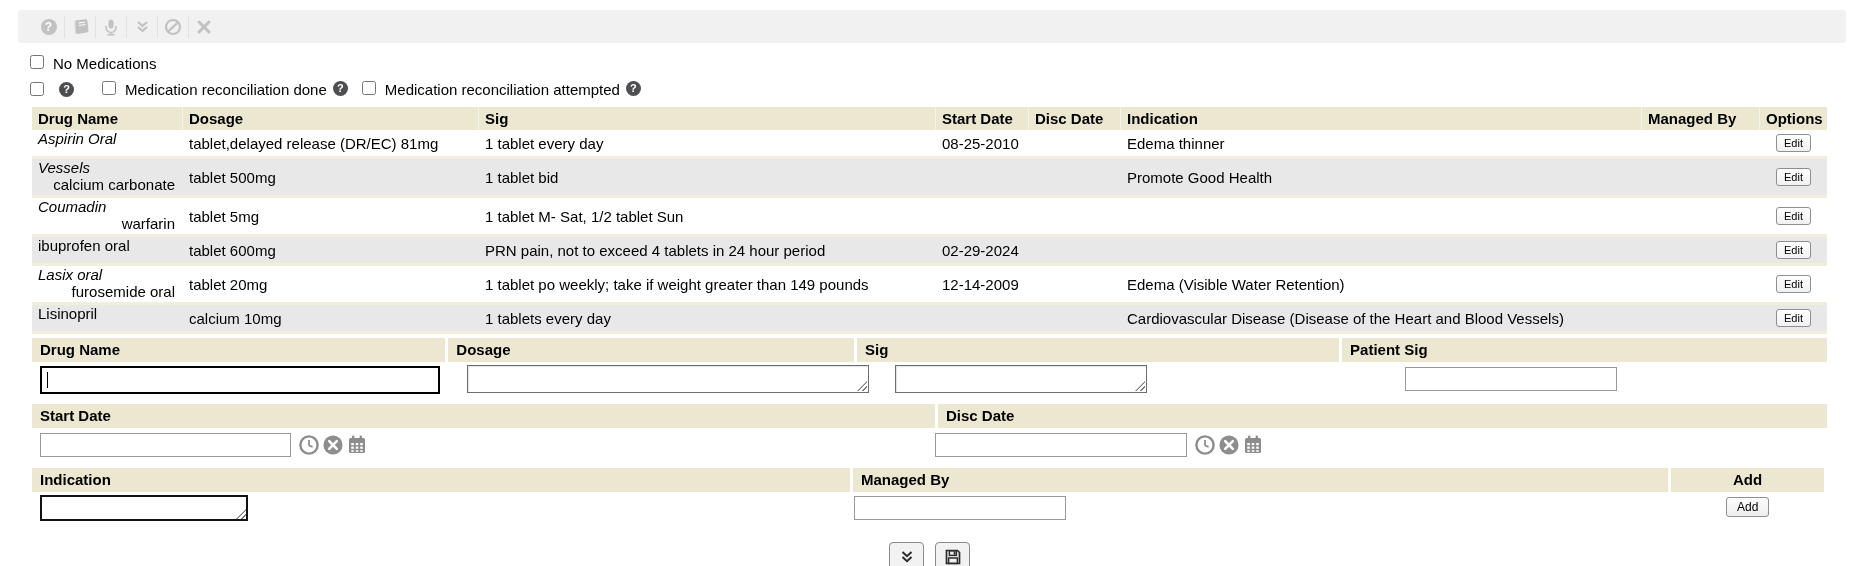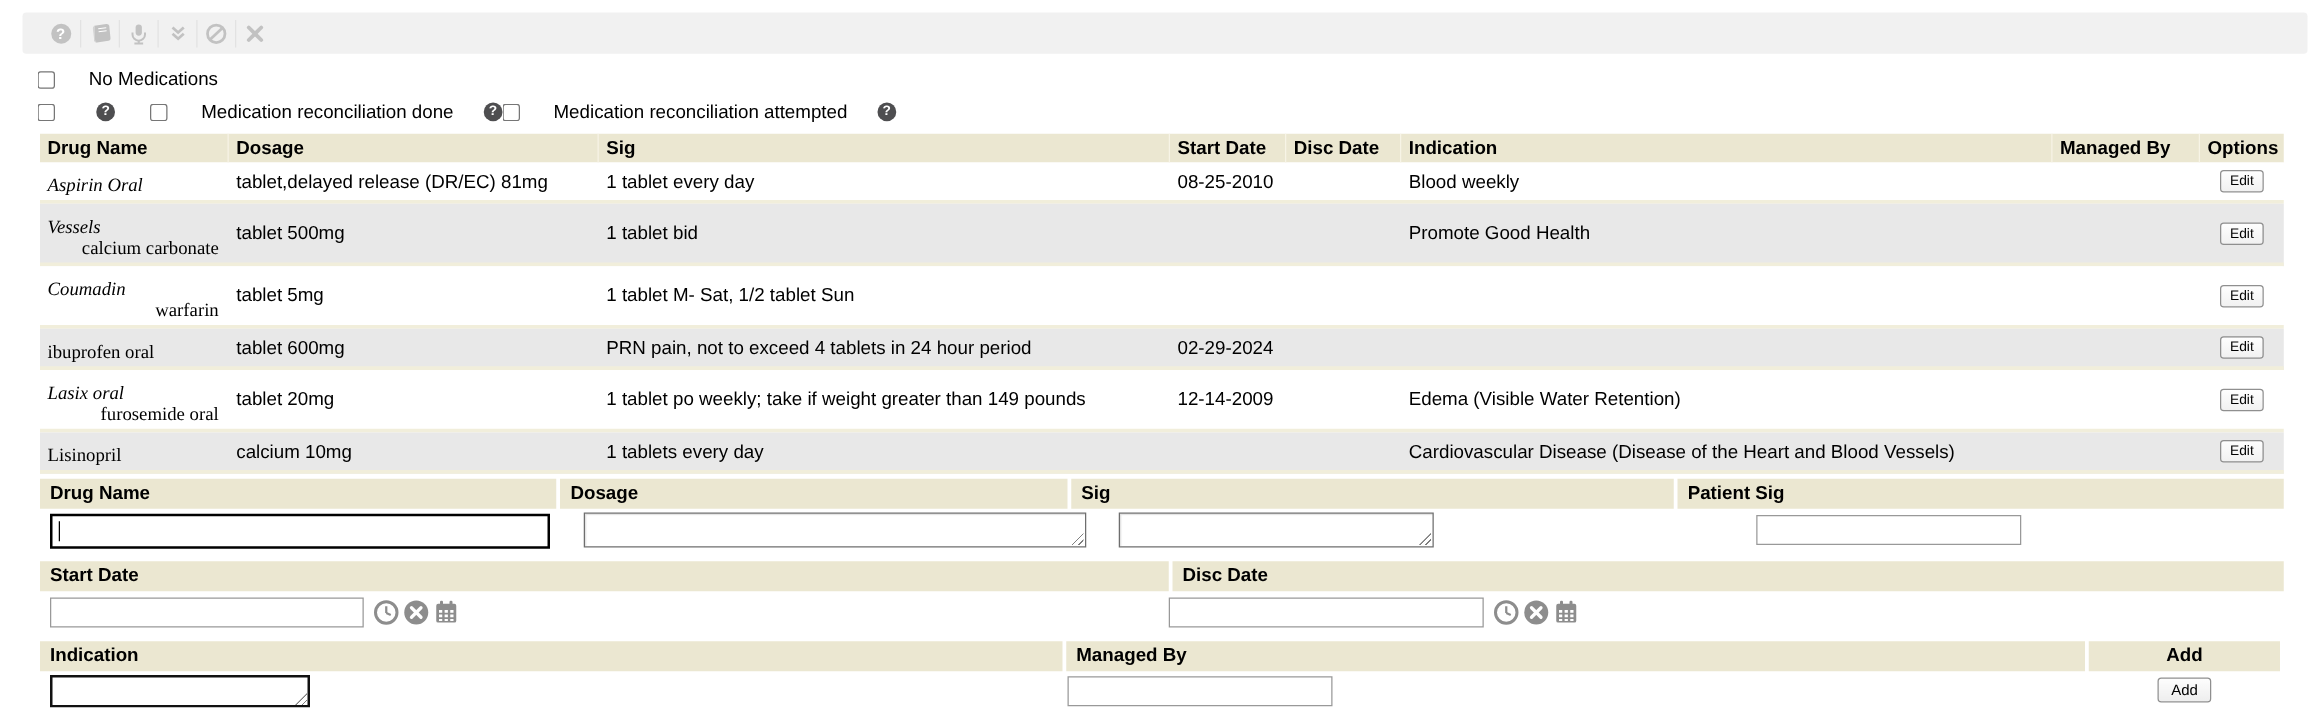--- a/index.html
+++ b/index.html
@@ -24,39 +24,39 @@
   .tool:first-child{ border-left:none; }
   .tool svg{ display:block; }
   .qdisc{
     display:inline-block; width:16px; height:16px; border-radius:50%;
     background:#c2c2c2; color:#fff; font-size:12px; font-weight:bold;
     text-align:center; line-height:16px;
   }
   
   .checkbox-section{ margin:12px 0 0 30px; }
   .cb-row{ display:flex; align-items:center; margin-bottom:9px; }
-  .cb-group{ display:flex; align-items:center;gap:18px; }
+  .cb-group{ display:flex; align-items:flex-start; }
   .cb-group input{ width:14px; height:14px; margin:0 9px 0 0; }
   .help-icon{
     display:inline-block; width:15px; height:15px; border-radius:50%;
     background:#4e4e50; color:#fff; font-size:11px; font-weight:bold;
     text-align:center; line-height:15px; margin-left:6px;
   }
-  .gap-lg{ margin-left:28px; } .gap-sm{ }
+  .gap-lg{ margin-left:28px; } .gap-sm{ margin-left:14px; }
   
   .med-table{ margin:6px 0 0 32px; width:1795px; }
   .t-head{ display:flex; background:#ebe7d1; }
   .t-head .hcell{
     font-weight:bold; padding:3px 6px; border-right:1px solid #f7f4e6;
   }
   .t-head .hcell:last-child{ border-right:none; }
   .t-row{ display:flex; border-bottom:3px solid #f1eedb; background:#fff; }
   .t-row.alt{ background:#e8e8e8; }
   .t-row .cell{ padding:2px 6px; display:flex; align-items:center; min-height:26px; }
-  .cell.drug{ display:block; padding-top:11px;font-family:Liberation Serif, serif; }
+  .cell.drug{ display:block; padding-top:0; }
   .brand.italic{ font-style:italic; }
   .generic{ text-align:right; padding-right:2px; }
   .c-drug{ width:151px; } .c-dosage{ width:296px; } .c-sig{ width:457px; }
   .c-start{ width:93px; } .c-disc{ width:92px; } .c-ind{ width:521px; }
   .c-mgd{ width:118px; } .c-opt{ width:67px; justify-content:center; }
   .edit-btn{
     font-family:"Liberation Sans",sans-serif; font-size:11px; padding:2px 7px;
     background:linear-gradient(#fefefe,#f1f1f1); border:1px solid #8f8f8f;
     border-radius:3px; cursor:pointer;
   }
@@ -186,21 +186,21 @@
 
     <div class="t-row">
       <div class="cell drug c-drug">
         <div class="brand italic">Aspirin Oral</div>
         <div class="generic"></div>
       </div>
       <div class="cell c-dosage">tablet,delayed release (DR/EC) 81mg</div>
       <div class="cell c-sig">1 tablet every day</div>
       <div class="cell c-start">08-25-2010</div>
       <div class="cell c-disc"></div>
-      <div class="cell c-ind">Blood weekly</div>
+      <div class="cell c-ind">Edema thinner</div>
       <div class="cell c-mgd"></div>
       <div class="cell c-opt">
           <button class="edit-btn">Edit</button>
         </div>
     </div>
 
     <div class="t-row alt">
       <div class="cell drug c-drug">
         <div class="brand italic">Vessels</div>
         <div class="generic">calcium carbonate</div>

